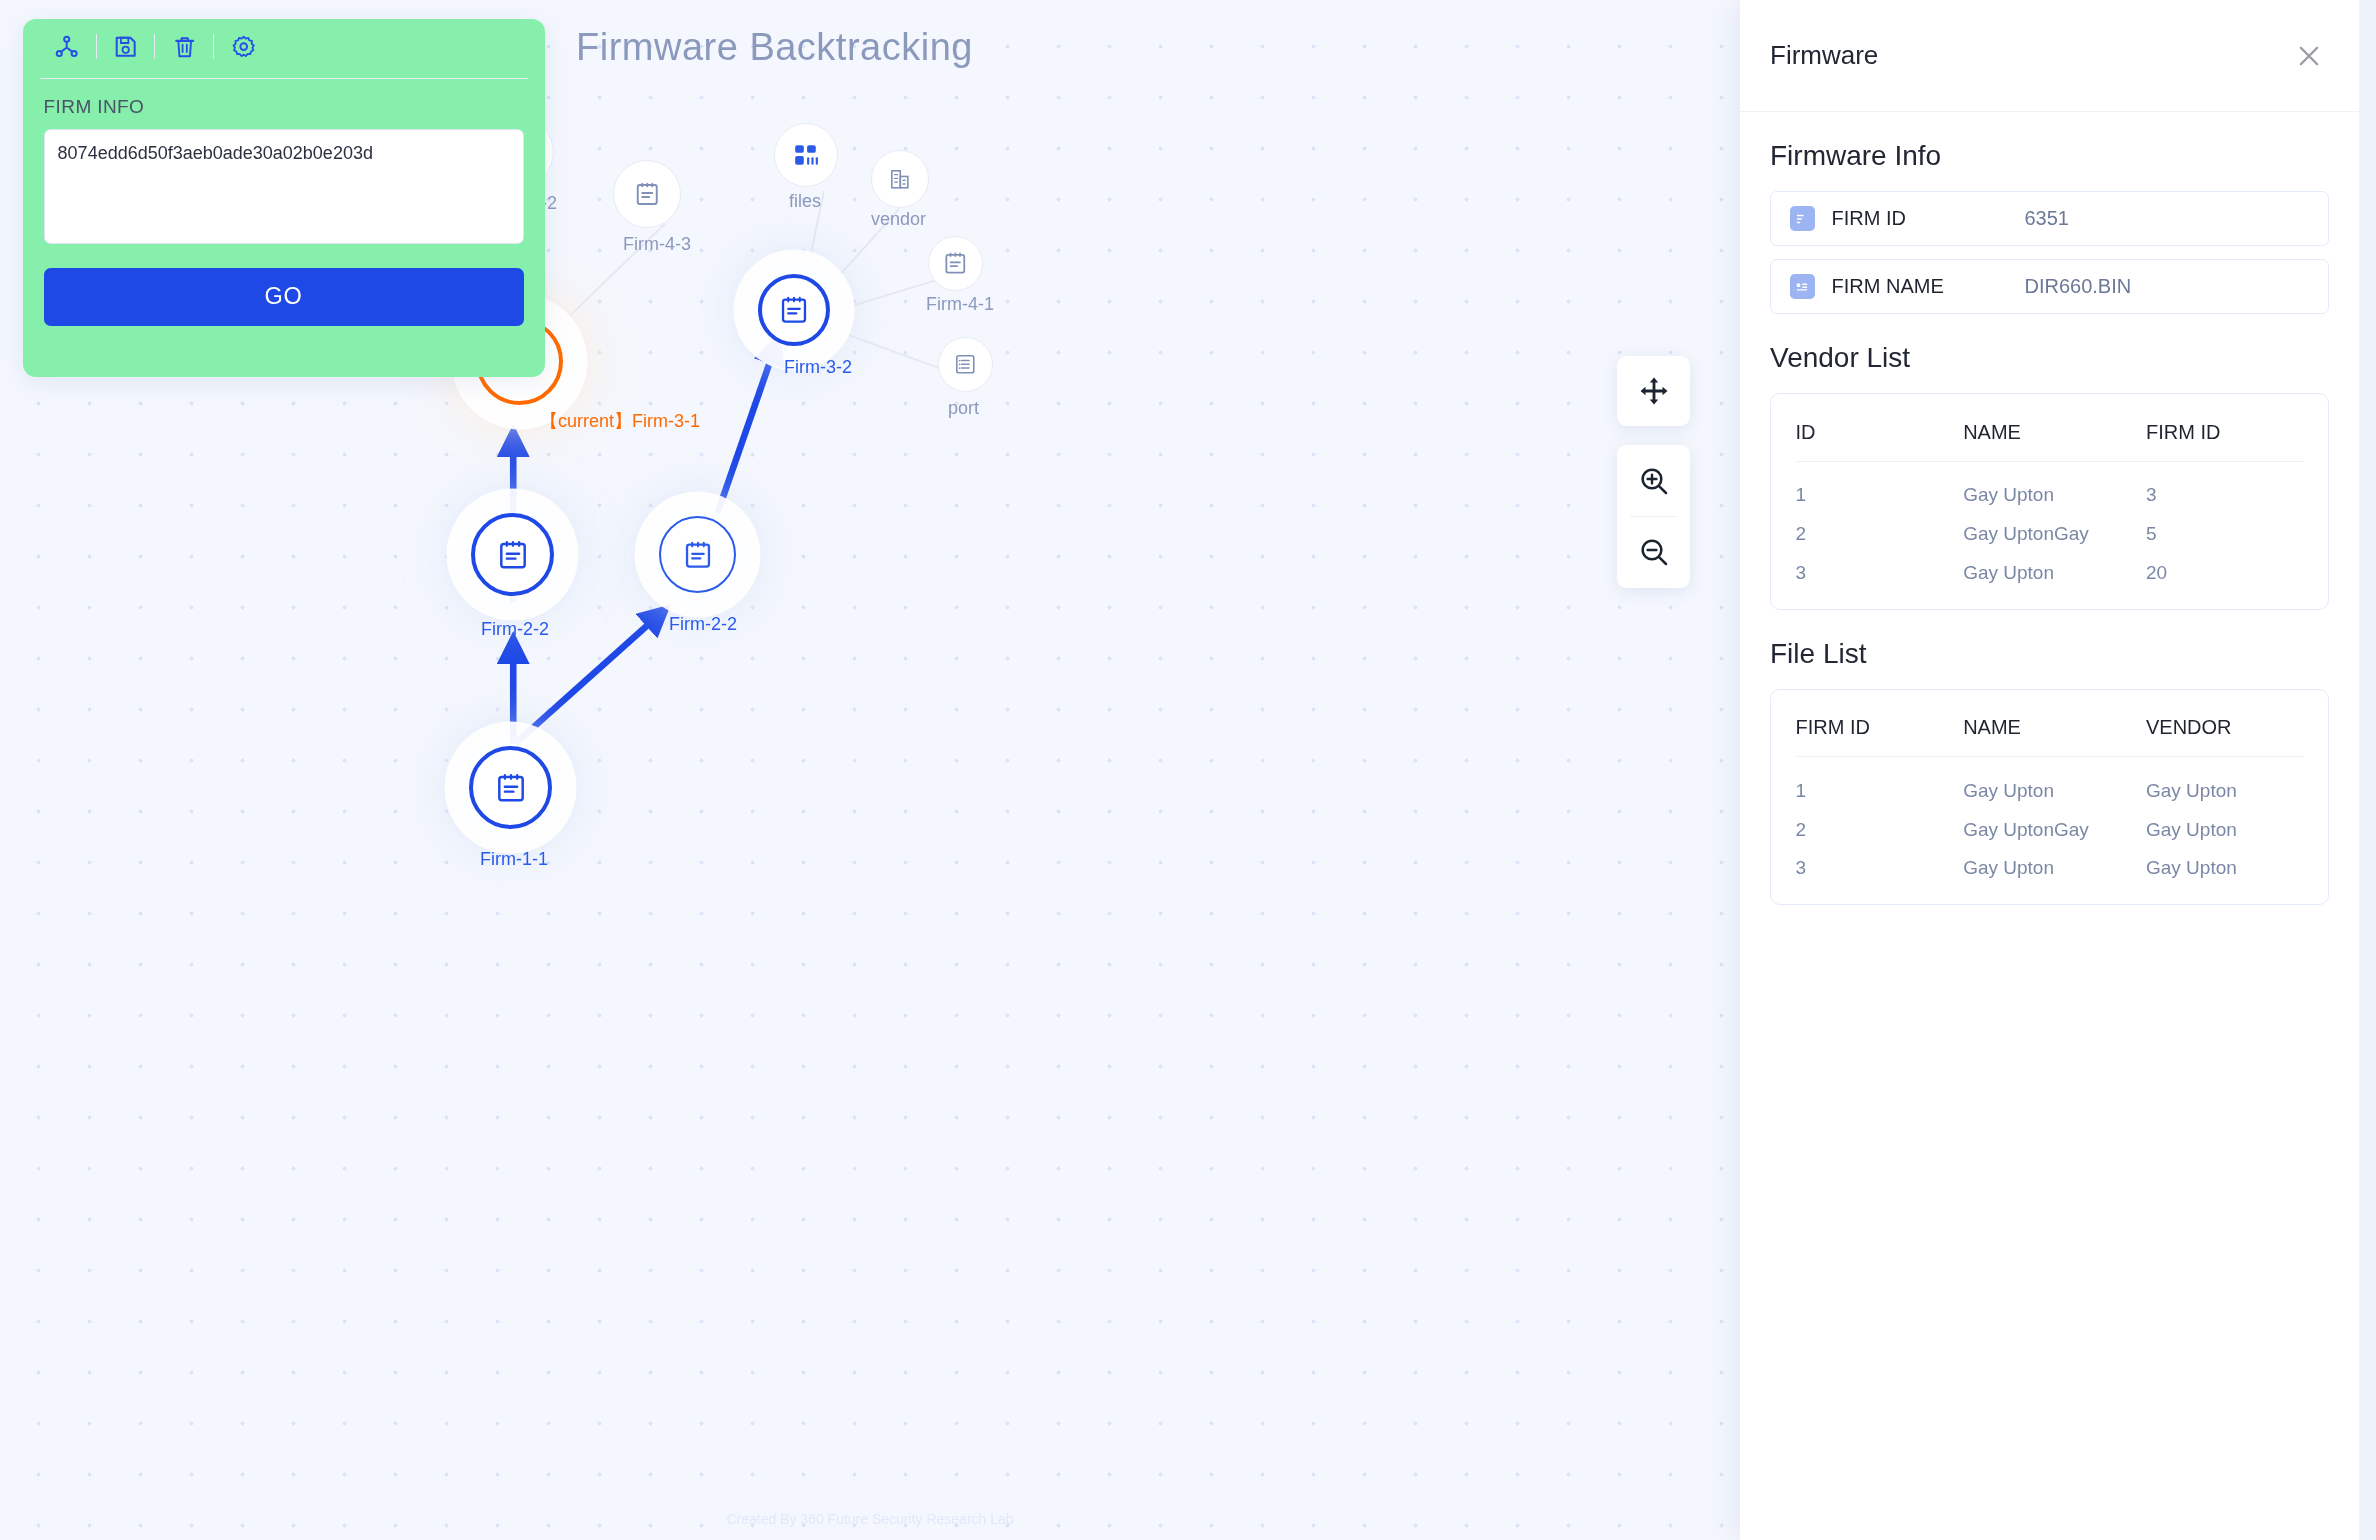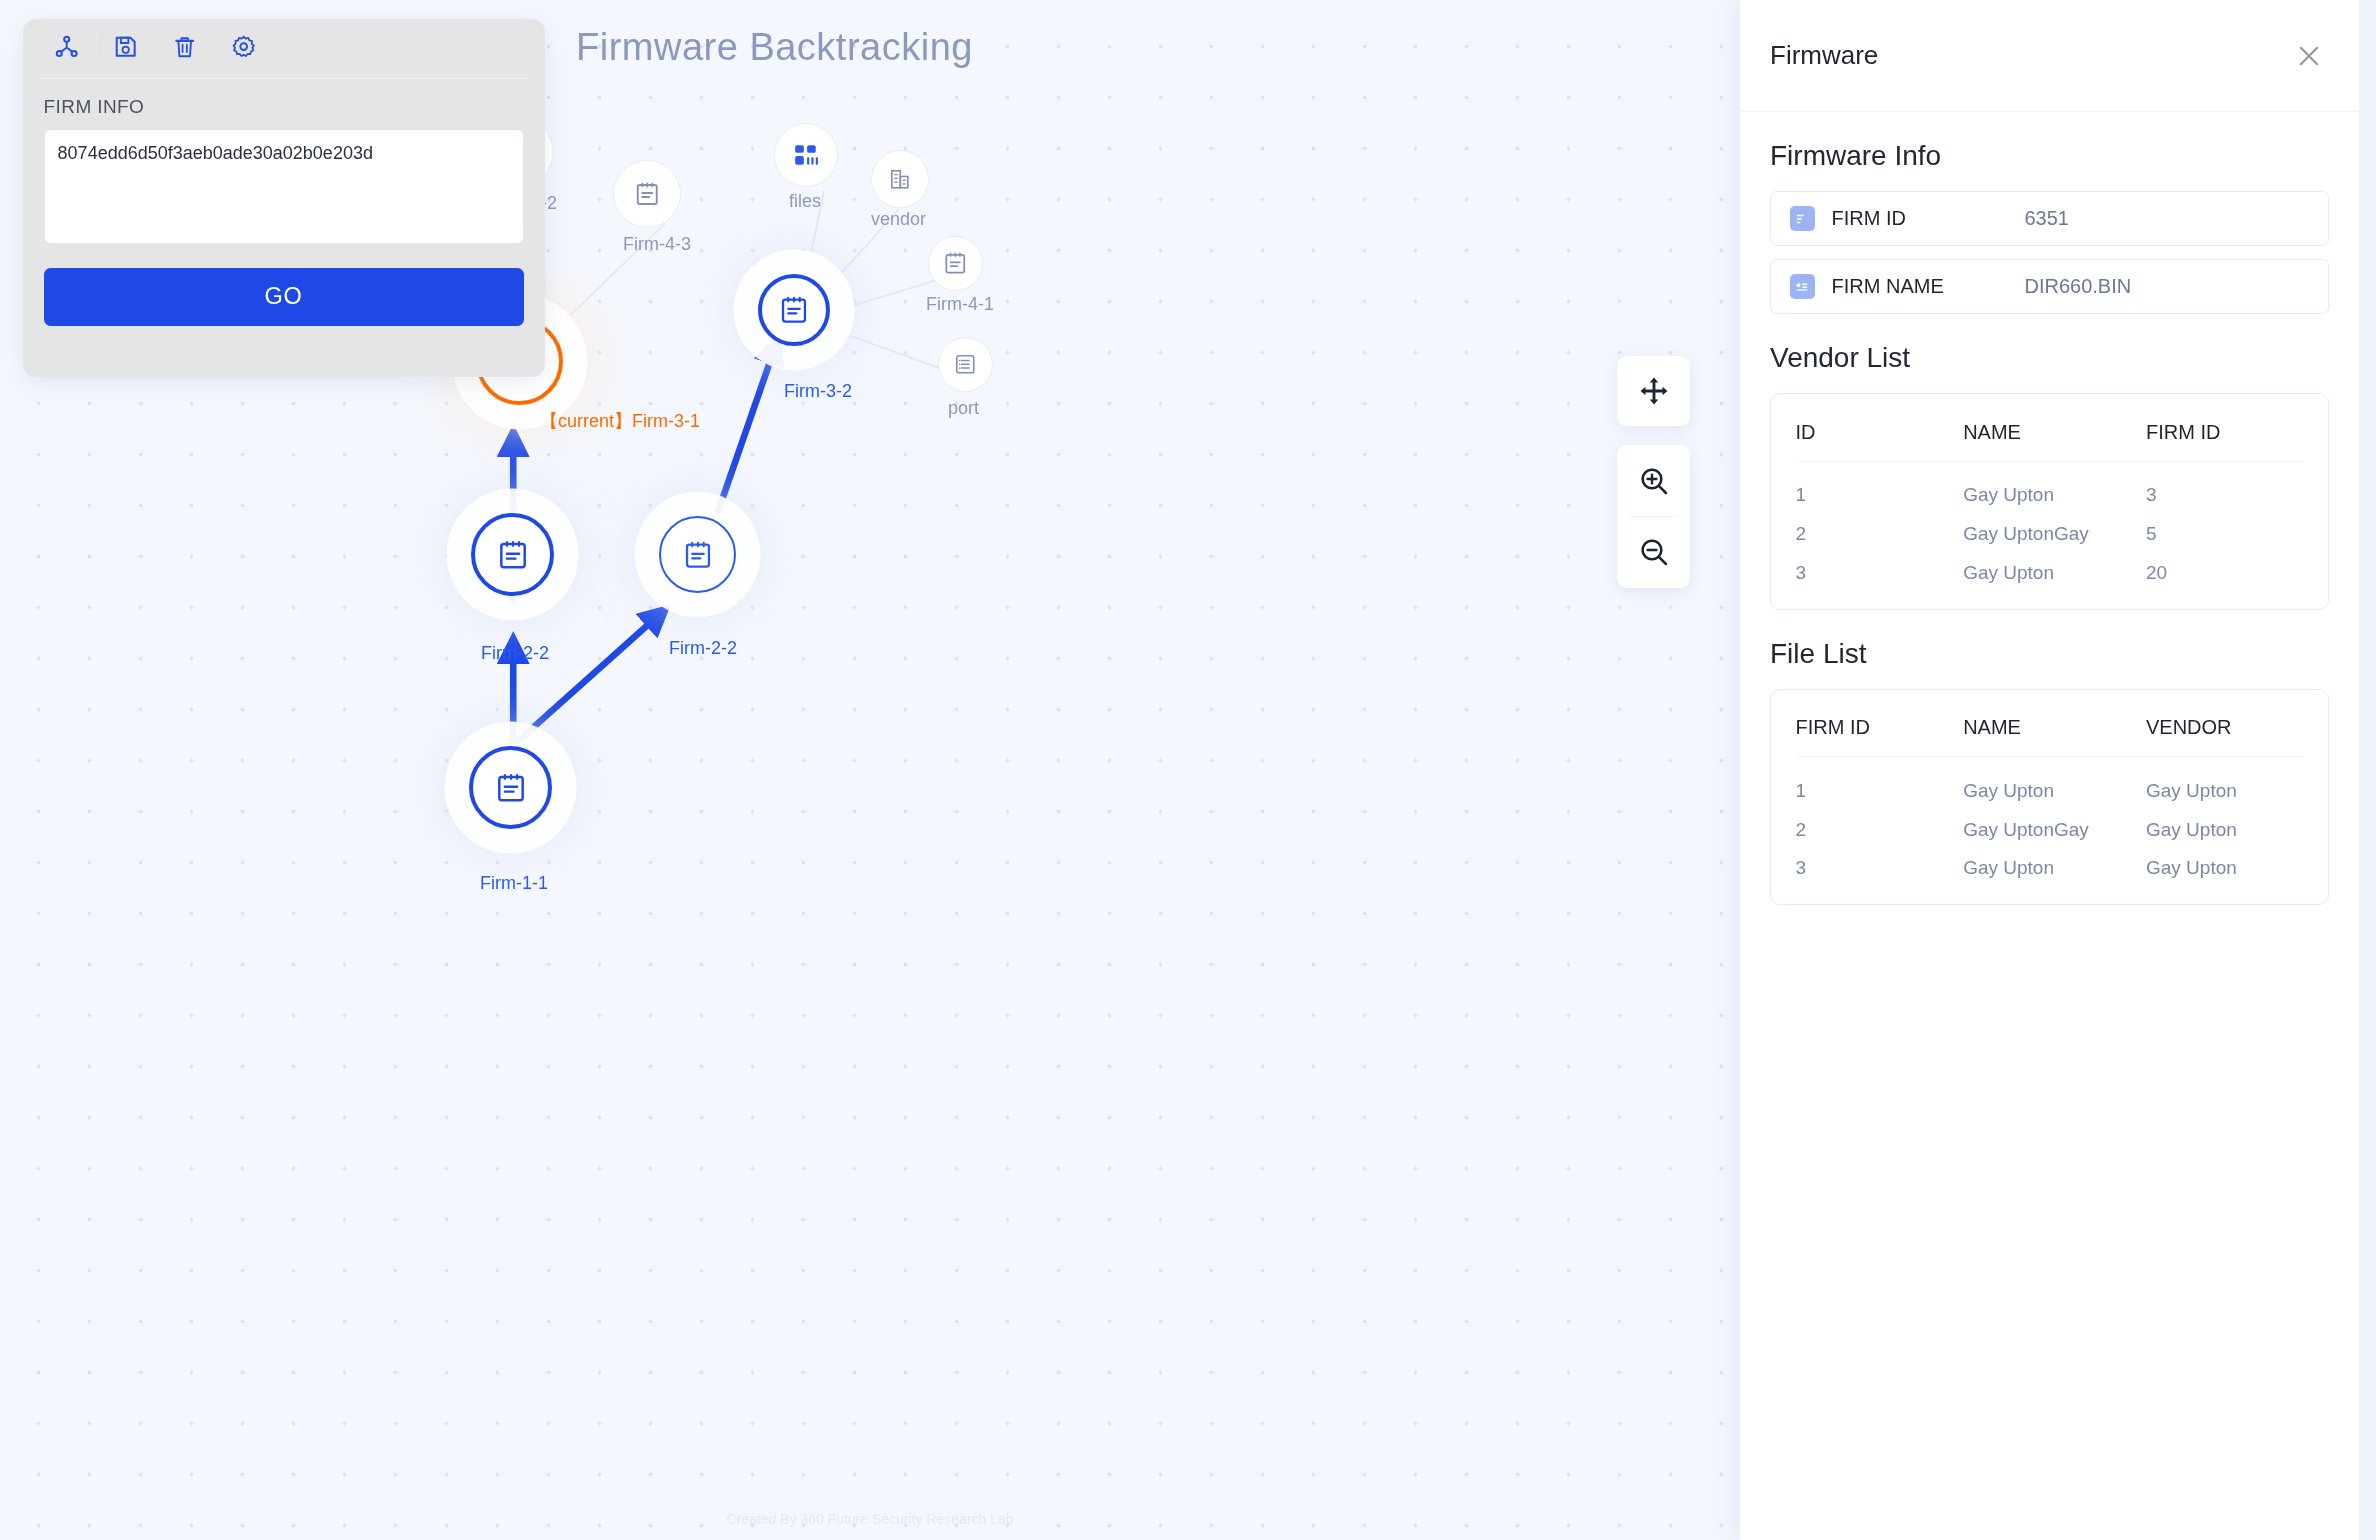--- a/index.html
+++ b/index.html
@@ -54,21 +54,21 @@
     white-space: nowrap;
   }
 
   
   #control-panel {
     position: absolute;
     left: 22.6px;
     top: 19px;
     width: 522px;
     height: 358px;
-    background: #e5e5e5;
+    background: #86efac;
     border-radius: 13px;
     box-shadow: 0 5.6px 24.5px rgba(120,140,190,0.15);
     padding: 0;
   }
 
   .toolbar {
     display: flex;
     align-items: center;
     height: 55px;
     padding: 0 15px;
@@ -157,21 +157,21 @@
     border: 4.7px solid #ff6a00;
     box-shadow: 0 0 0 24.5px rgba(255,255,255,0.92), 0 0 43px 26px rgba(255,233,214,0.7);
   }
 
   .node-label {
     position: absolute;
     font-size: 18px;
     white-space: nowrap;
     color: #8b99bd;
   }
-  .node-label.blue { color: #2a5bea; margin-top: 24px; }
+  .node-label.blue { color: #2a5bea; }
   .node-label.orange { color: #ff6a00; }
   .node-label .cur { color: #ff6a00; }
 
   
   #pan-control {
     position: absolute;
     left: 1617px;
     top: 356px;
     width: 73px;
     height: 70px;

